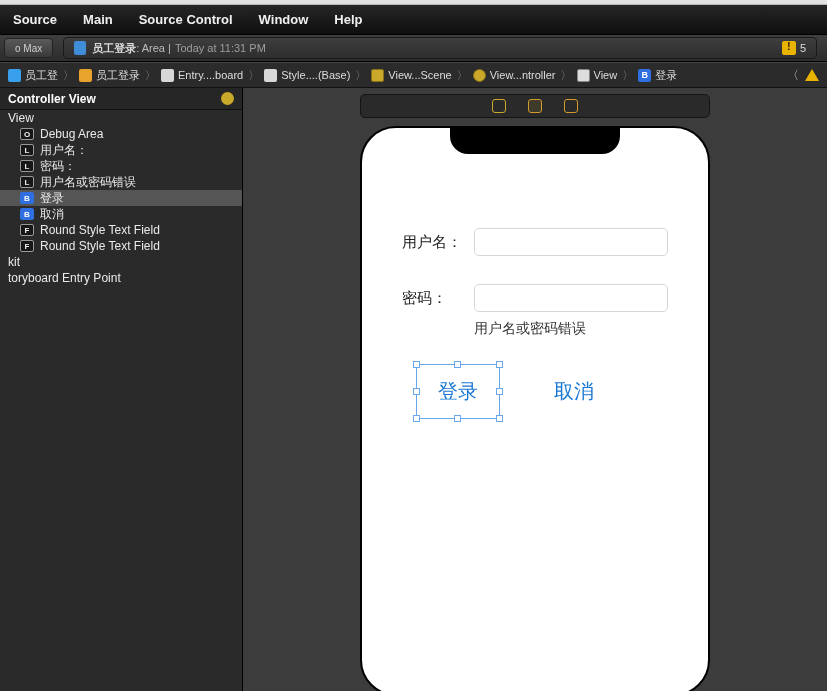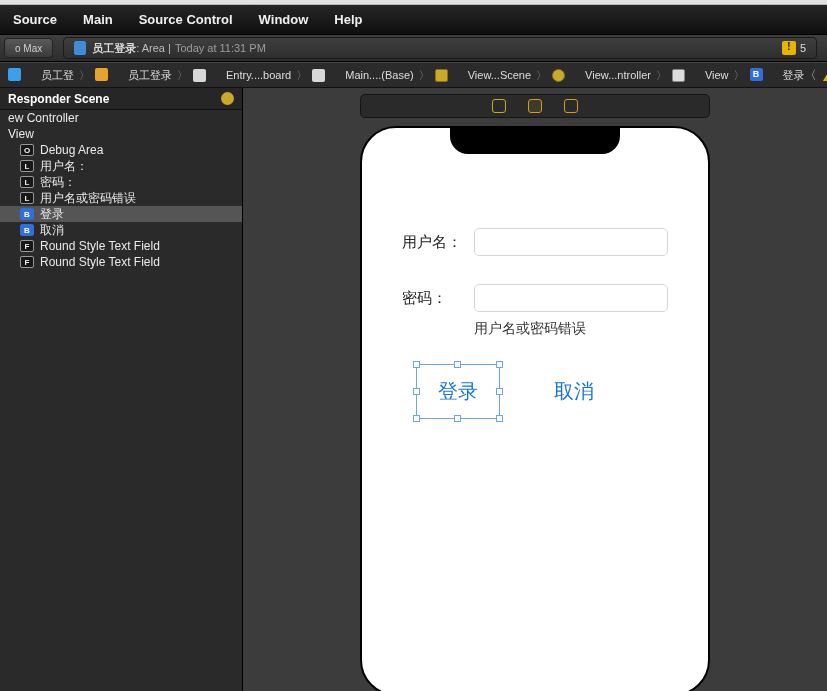--- a/index.html
+++ b/index.html
@@ -15,21 +15,21 @@
   .status-bar{flex:1;margin:0 10px;height:22px;background:linear-gradient(#3e3e3e,#2e2e2e);border:1px solid #1a1a1a;border-radius:4px;display:flex;align-items:center;padding:0 10px;color:#bdbdbd;font-size:11px}
   .status-bar .app{color:#dcdcdc;font-weight:600}
   .status-bar .time{color:#9e9e9e;margin-left:4px}
   .status-bar .spacer{flex:1}
   .warn-badge{width:14px;height:14px;background:#e9b400;border-radius:2px;display:inline-block;position:relative;margin-right:4px}
   .warn-badge:before{content:"!";position:absolute;left:5px;top:-1px;font-size:11px;font-weight:700;color:#3a2a00}
   .warn-count{color:#ddd}
   .doc-icon{width:12px;height:14px;background:#3f8dd6;border-radius:2px;margin-right:6px;display:inline-block;position:relative}
   
   .pathbar{height:26px;background:#2b2b2b;border-top:1px solid #444;border-bottom:1px solid #111;display:flex;align-items:center;padding-left:8px;color:#ddd;font-size:11px;overflow:hidden}
-  .pathbar .crumb{display:flex;gap:20px;white-space:nowrap}
+  .pathbar .crumb{display:flex;align-items:center;gap:4px;white-space:nowrap}
   .pathbar .sep{color:#888;margin:0 5px}
   .ic{width:13px;height:13px;display:inline-block;border-radius:2px}
   .ic-doc{background:#39a0ed}
   .ic-fold{background:#e7a32b}
   .ic-sb{background:#d8d8d8}
   .ic-scene{background:#caa92a;border:1px solid #8a7218}
   .ic-vc{background:#caa92a;border:1px solid #8a7218;border-radius:50%}
   .ic-view{background:#ddd;border:1px solid #888}
   .ic-btn{background:#2f6fe0;color:#fff;font-size:9px;font-weight:700;text-align:center;line-height:13px}
   .pathbar .right-grp{margin-left:auto;display:flex;align-items:center;gap:6px;padding-right:8px}
@@ -109,21 +109,21 @@
       <span>员工登录</span>
     </span>
     <span class="sep">〉</span>
   <span class="crumb">
       <span class="ic ic-sb"></span>
       <span>Entry....board</span>
     </span>
     <span class="sep">〉</span>
   <span class="crumb">
       <span class="ic ic-sb"></span>
-      <span>Main....(Base)</span>
+      <span>Style....(Base)</span>
     </span>
     <span class="sep">〉</span>
   <span class="crumb">
       <span class="ic ic-scene"></span>
       <span>View...Scene</span>
     </span>
     <span class="sep">〉</span>
   <span class="crumb">
       <span class="ic ic-vc"></span>
       <span>View...ntroller</span>
@@ -140,27 +140,24 @@
     </span>
   <span class="right-grp">
     <span class="nav-arrow">〈</span>
     <span class="warn-tri"></span>
   </span>
 </div>
 
 <div class="main">
   <div class="outline">
     <div class="out-head">
-      <span>Responder Scene</span>
+      <span>Controller View</span>
       <span class="dot"></span>
     </div>
     <div id="outline-rows">
-        <div class="out-row lvl0">
-          <span class="txt">ew Controller</span>
-        </div>
         <div class="out-row lvl1">
           <span class="txt">View</span>
         </div>
         <div class="out-row lvl2">
           <span class="badge b-O">O</span>
           <span class="txt">Debug Area</span>
         </div>
         <div class="out-row lvl2">
           <span class="badge b-L">L</span>
           <span class="txt">用户名：</span>
@@ -181,20 +178,26 @@
           <span class="badge b-B">B</span>
           <span class="txt">取消</span>
         </div>
         <div class="out-row lvl2">
           <span class="badge b-F">F</span>
           <span class="txt">Round Style Text Field</span>
         </div>
         <div class="out-row lvl2">
           <span class="badge b-F">F</span>
           <span class="txt">Round Style Text Field</span>
+        </div>
+        <div class="out-row lvl0">
+          <span class="txt">kit</span>
+        </div>
+        <div class="out-row lvl0">
+          <span class="txt">toryboard Entry Point</span>
         </div>
       </div>
   </div>
 
   <div class="canvas-area">
     <div class="chips">
       <span class="chip"></span>
       <span class="chip" style="border-color:#d49a2a;background:#caa92a22"></span>
       <span class="chip" style="border-color:#d49a2a"></span>
     </div>

